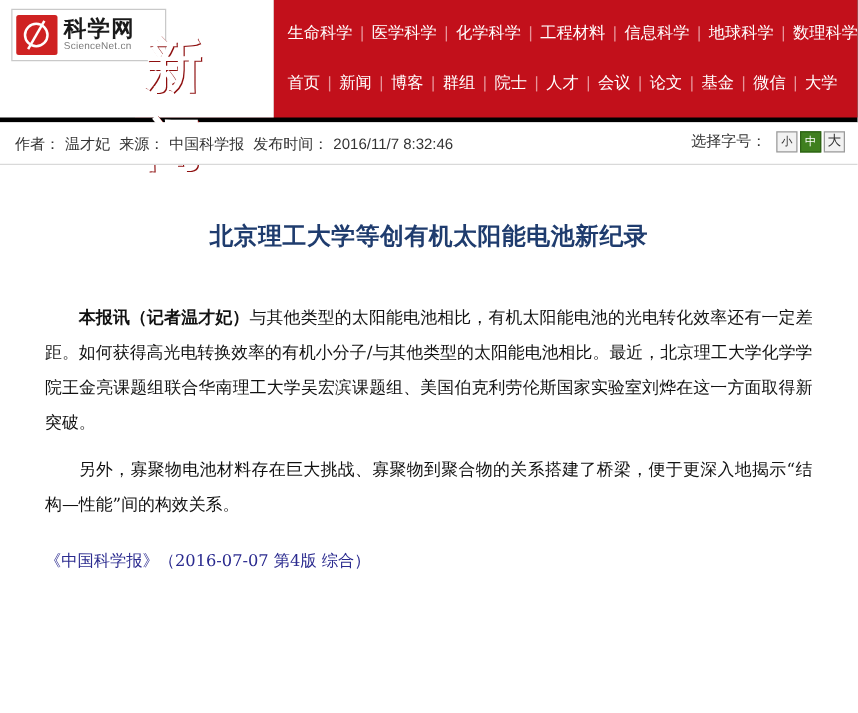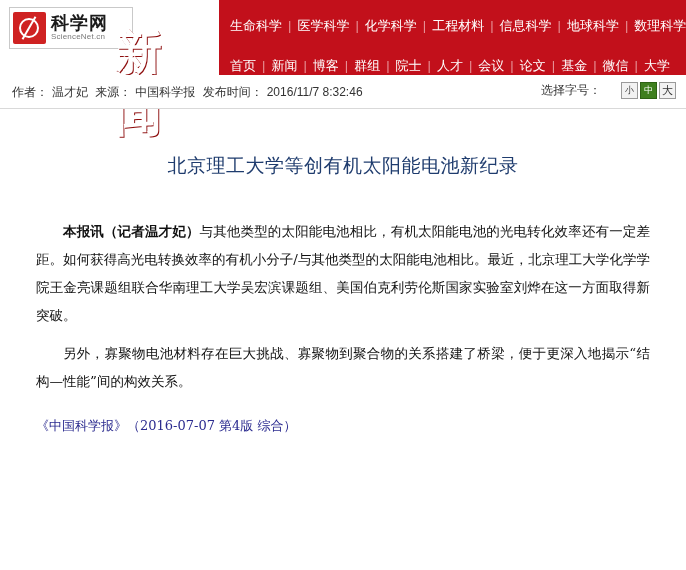--- a/index.html
+++ b/index.html
@@ -18,23 +18,22 @@
   .page {
     position: relative;
     width: 686px;
     height: 570px;
     background: #ffffff;
   }
 
   
   .header {
     position: relative;
-    height: 75px;
+    height: 98px;
     background: #000000;
-    border-radius: 15px;
   }
   .logo-box {
     position: absolute;
     left: 0;
     top: 0;
     width: 219px;
     height: 94px;
     background: #ffffff;
     border-right: 0;
   }
@@ -161,21 +160,21 @@
   .infobar-inner span { margin-right: 4px; }
   .font-select {
     position: absolute;
     right: 10px;
     top: 6px;
     display: flex;
     align-items: center;
     font-size: 12px;
     color: #333333;
   }
-  .fs-label { margin-right: 18px; }
+  .fs-label { margin-right: 6px; }
   .fs-btn {
     width: 15px;
     height: 15px;
     margin-left: 2px;
     border: 1px solid #9a9a9a;
     background: #f2f2f2;
     font-size: 9px;
     line-height: 14px;
     text-align: center;
     color: #333;
@@ -190,21 +189,21 @@
 
   
   .article {
     padding: 0 36px;
   }
   .title {
     margin: 44px 0 0 0;
     text-align: center;
     font-family: "DejaVu Serif", serif;
     font-size: 19px;
-    font-weight: normal;
+    font-weight: bold;
     color: #1f3c6e;
     letter-spacing: 0.5px;
   }
   .body {
     margin-top: 38px;
     font-family: "DejaVu Serif", serif;
     font-size: 13.5px;
     line-height: 28px;
     color: #111111;
     text-align: justify;

